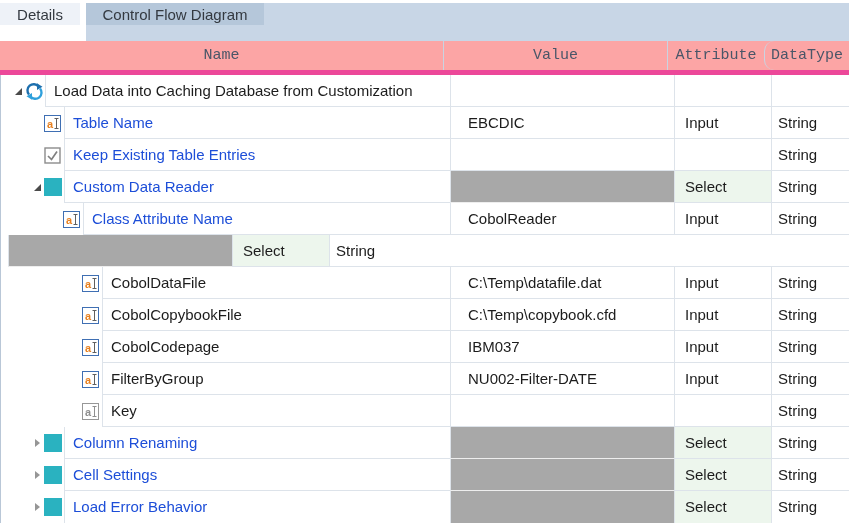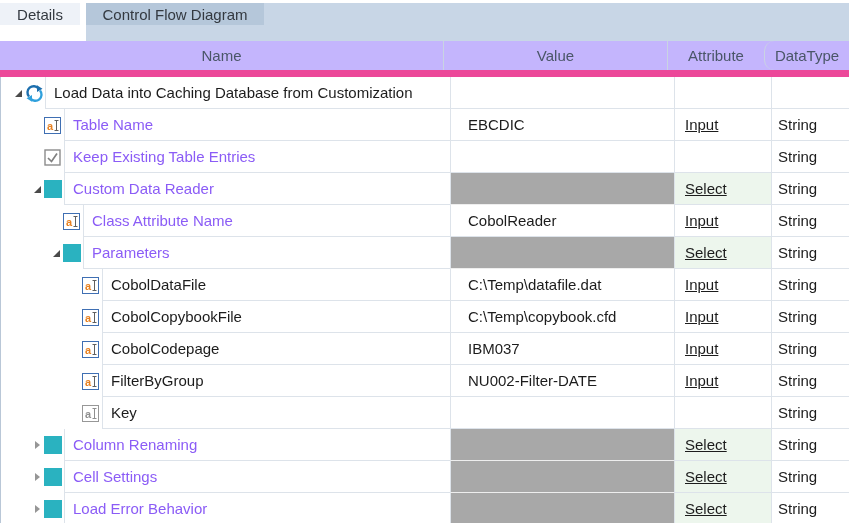--- a/index.html
+++ b/index.html
@@ -8,48 +8,48 @@
 
   
   .tabstrip{position:relative;height:41px;background:#fff;}
   .strip-fill{position:absolute;left:86px;right:0;top:3px;bottom:0;background:#c8d6e6;}
   .tab{position:absolute;top:3px;bottom:16px;display:flex;align-items:center;justify-content:center;
        color:#333940;cursor:default;}
   .tab-details{left:0;width:80px;background:#eef2f8;}
   .tab-cfd{left:86px;width:178px;background:#b5c7da;}
 
   
-  .hdr{display:flex;height:29px;background:#c4b5fd;border-bottom:7px solid #ec4899;
-       color:#4a5668;}
+  .hdr{display:flex;height:29px;background:#fca5a5;border-bottom:5px solid #ec4899;
+       color:#4a5668;font-family:Liberation Mono, monospace;}
   .hdr .hcell{display:flex;align-items:center;justify-content:center;box-sizing:border-box;}
   .hdr .hcell + .hcell{border-left:1px solid #c9d4e2;}
   .h-name{width:443px;}
   .h-val{width:224px;}
   .h-act{width:97px;}
   .h-typ{flex:1;border-radius:10px;}
 
   
   .grid{border-left:1px solid #b9c7d7;border-bottom:1px solid #c3cedb;}
   .row{display:flex;height:32px;box-sizing:border-box;margin-left:7px;}
   .cell{box-sizing:border-box;height:32px;line-height:31px;overflow:hidden;white-space:nowrap;}
   .name{width:442px;display:flex;align-items:stretch;}
   .val{width:224px;border-left:1px solid #dde3ea;border-bottom:1px solid #dde3ea;padding-left:17px;}
-  .act{width:97px;border-left:1px solid #dde3ea;border-bottom:1px solid #dde3ea;padding-left:10px;text-decoration:underline;}
+  .act{width:97px;border-left:1px solid #dde3ea;border-bottom:1px solid #dde3ea;padding-left:10px;}
   .typ{flex:1;border-left:1px solid #dde3ea;border-bottom:1px solid #dde3ea;padding-left:6px;}
   .row:last-child .cell{border-bottom:none;}
 
   .gutter{flex:none;}
   .lvl0 .gutter{width:4px;}  .lvl1 .gutter{width:23px;}
   .lvl2 .gutter{width:42px;} .lvl3 .gutter{width:61px;}
   .exp{flex:none;width:13px;display:flex;align-items:center;justify-content:center;}
   .ic{flex:none;width:20px;display:flex;align-items:center;justify-content:flex-start;}
   .ntext{flex:1;border-left:1px solid #dde3ea;border-bottom:1px solid #dde3ea;
          padding-left:8px;line-height:31px;overflow:hidden;white-space:nowrap;}
   .row:last-child .ntext{border-bottom:none;}
-  .gray .ntext{color:#8b5cf6;}
+  .gray .ntext{color:#1d4ed8;}
 
   .val.filled{background:#a8a8a8;border-bottom:1px solid #eeeeee;}
   .act.sel{background:#edf6ed;}
 
   
   .tri-open{width:0;height:0;border-bottom:7px solid #4a4a4a;border-left:7px solid transparent;}
   .tri-closed{width:0;height:0;border-left:5px solid #969696;
               border-top:4px solid transparent;border-bottom:4px solid transparent;}
 
   
@@ -171,30 +171,20 @@
           </svg>
         </span>
         <div class="ntext">Class Attribute Name</div>
       </div>
       <div class="cell val">CobolReader</div>
       <div class="cell act">Input</div>
       <div class="cell typ">String</div>
     </div>
 
     <div class="row gray">
-      <div class="cell name lvl2">
-        <span class="gutter"></span>
-        <span class="exp">
-            <span class="tri-open"></span>
-          </span>
-        <span class="ic">
-            <span class="sq"></span>
-          </span>
-        <div class="ntext">Parameters</div>
-      </div>
       <div class="cell val filled"></div>
       <div class="cell act sel">Select</div>
       <div class="cell typ">String</div>
     </div>
 
     <div class="row">
       <div class="cell name lvl3">
         <span class="gutter"></span>
         <span class="exp"></span>
         <span class="ic">

